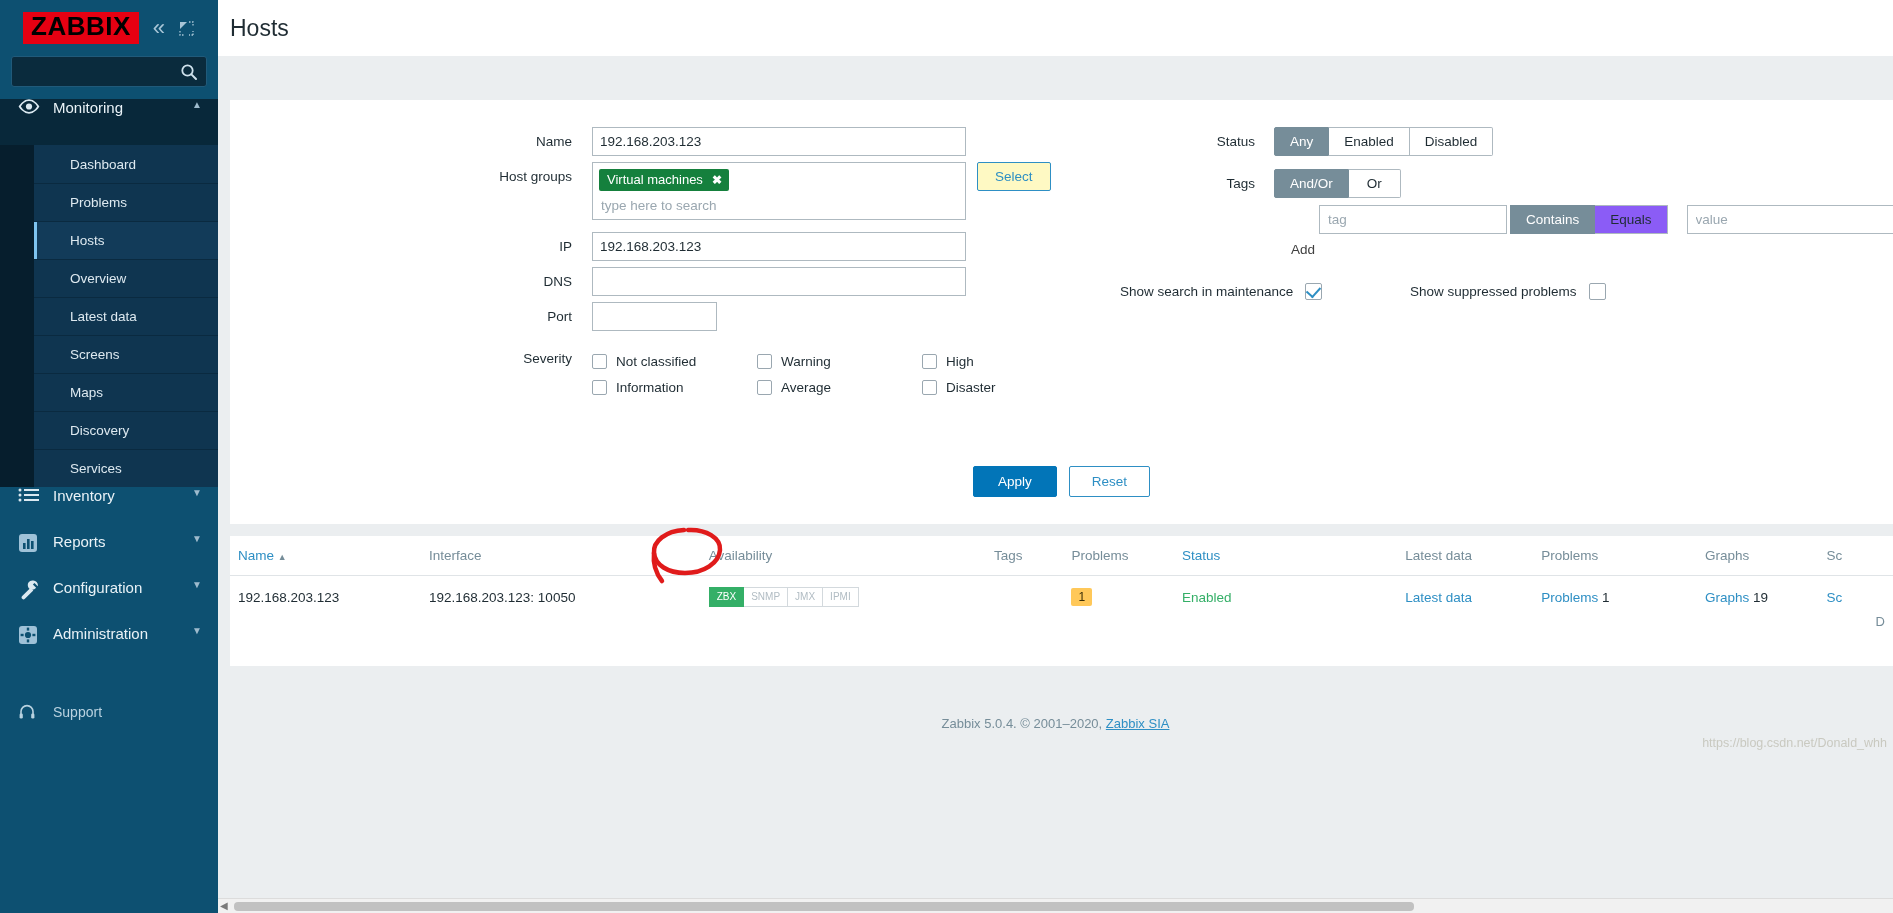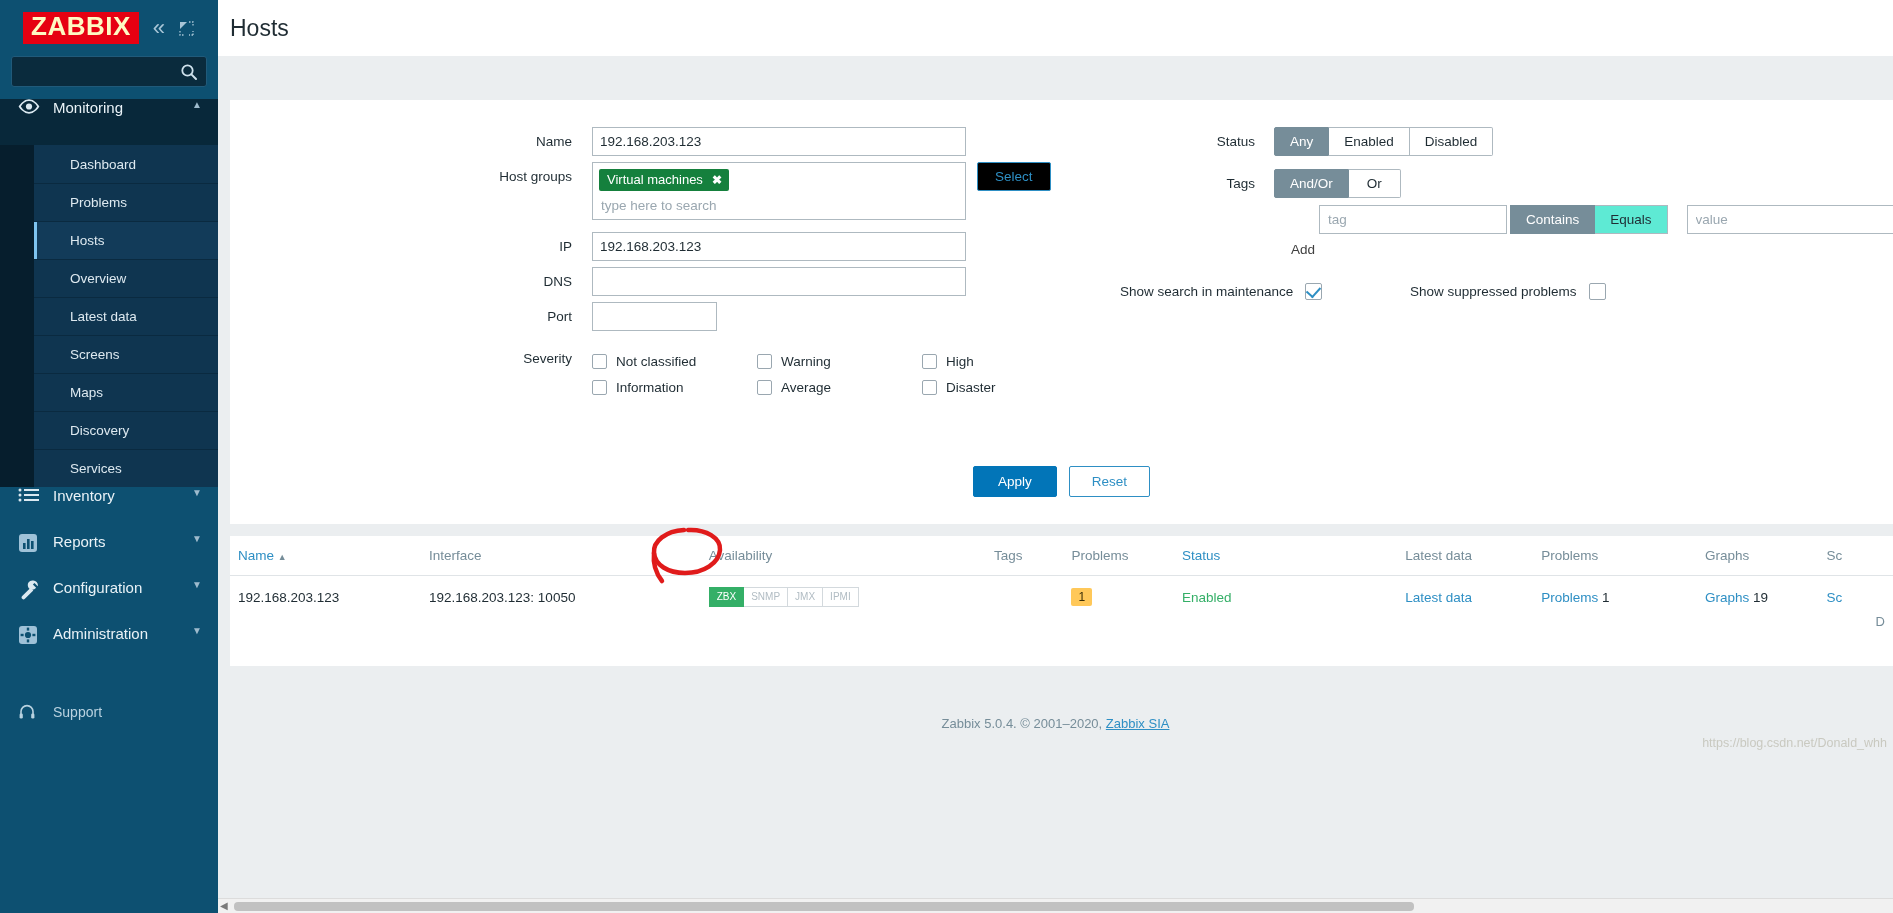--- a/index.html
+++ b/index.html
@@ -17,21 +17,21 @@
   #sidebar {
     position: absolute; left: 0; top: 0;
     width: 218px; height: 913px;
     background: #0d5071;
     overflow: hidden;
   }
   .logo-row {
     height: 56px; display: flex; align-items: center; padding-left: 23px;
   }
   .logo-box {
-    background: #e60012; color: #fef9c3;
+    background: #e60012; color: #000000;
     font-size: 26px; font-weight: bold; letter-spacing: 0.5px;
     padding: 1px 8px 3px 8px; line-height: 1.05;
     font-family: "Liberation Sans", sans-serif;
   }
   .collapse-btn {
     color: #a8c5d6; font-size: 22px; margin-left: 14px; cursor: pointer;
     line-height: 1; font-weight: 300;
   }
   .expand-btn {
     margin-left: 13px; cursor: pointer; width: 17px; height: 17px; position: relative;
@@ -136,21 +136,21 @@
     border: 1px solid #aeb9c0; background: #fff; padding: 6px 6px 2px 6px;
   }
   .chip {
     display: inline-flex; align-items: center; background: #15803d; color: #fff;
     font-size: 13px; padding: 3px 7px 4px 8px; border-radius: 2px;
   }
   .chip .x { margin-left: 9px; font-weight: bold; cursor: pointer; font-size: 12px; }
   .ms-ph { color: #9aa7b0; font-size: 13.5px; padding: 7px 2px 2px 2px; }
   .select-btn {
     margin-left: 11px; margin-top: 0px; height: 29px; padding: 0 17px;
-    border: 1px solid #2e8fc4; color: #2e8fc4; background: #000000;
+    border: 1px solid #2e8fc4; color: #2e8fc4; background: #fef9c3;
     font-size: 13.5px; border-radius: 2px; cursor: pointer;
     font-family: "Liberation Sans", sans-serif;
   }
 
   
   .r-ip  { left: 72px; top: 132px; }
   .r-ip .flabel { width: 270px; }
   .r-ip .finput { width: 374px; margin-left: 20px; }
   .r-dns { left: 72px; top: 167px; }
   .r-dns .flabel { width: 270px; }
@@ -194,21 +194,21 @@
   .tag-row { position: absolute; left: 1089px; top: 105px; display: flex; align-items: center; }
   .tag-name {
     width: 188px; height: 29px; border: 1px solid #aeb9c0; padding: 0 8px;
     font-size: 13.5px; outline: none; font-family: "Liberation Sans", sans-serif;
   }
   .tag-name::placeholder { color: #9aa7b0; }
   .tag-seg { display: inline-flex; margin-left: 3px; }
   .tag-seg > div {
     height: 29px; padding: 0 15px; display: flex; align-items: center;
     border: 1px solid #aeb9c0; border-left: 0; font-size: 13.5px;
-    color: #1f2c33; background: #5eead4; cursor: pointer;
+    color: #1f2c33; background: #8b5cf6; cursor: pointer;
   }
   .tag-seg > div:first-child { border-left: 1px solid #aeb9c0; }
   .tag-seg > div.on { background: #768d99; color: #fff; border-color: #768d99; }
   .tag-value {
     margin-left: 19px; width: 218px; height: 29px; border: 1px solid #aeb9c0;
     padding: 0 8px; font-size: 13.5px; outline: none;
     font-family: "Liberation Sans", sans-serif;
   }
   .tag-value::placeholder { color: #9aa7b0; }
 

